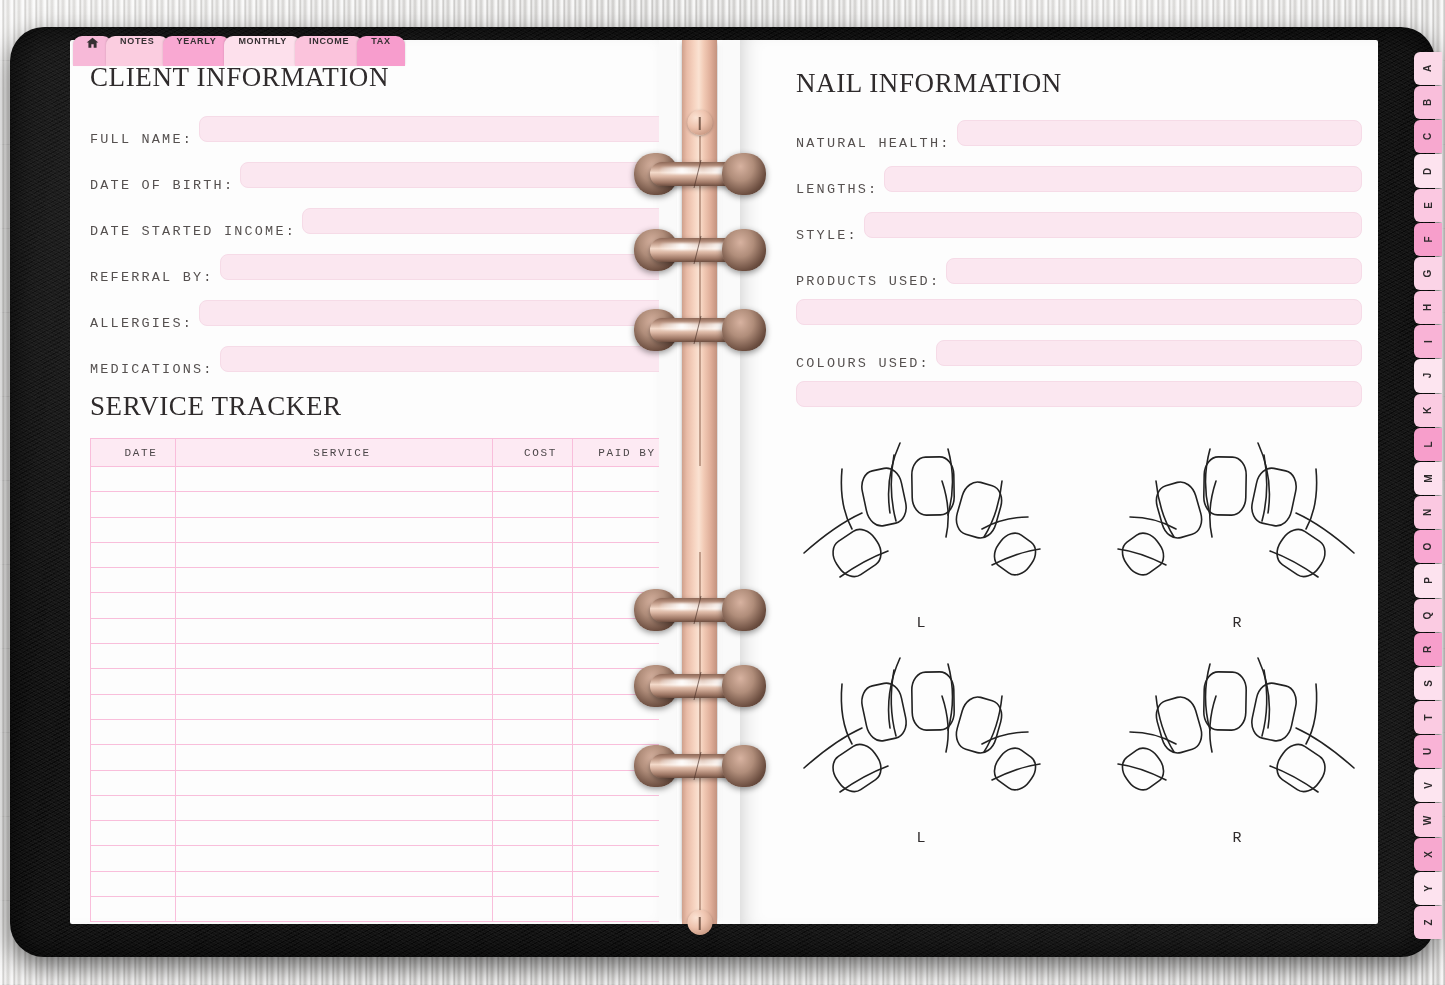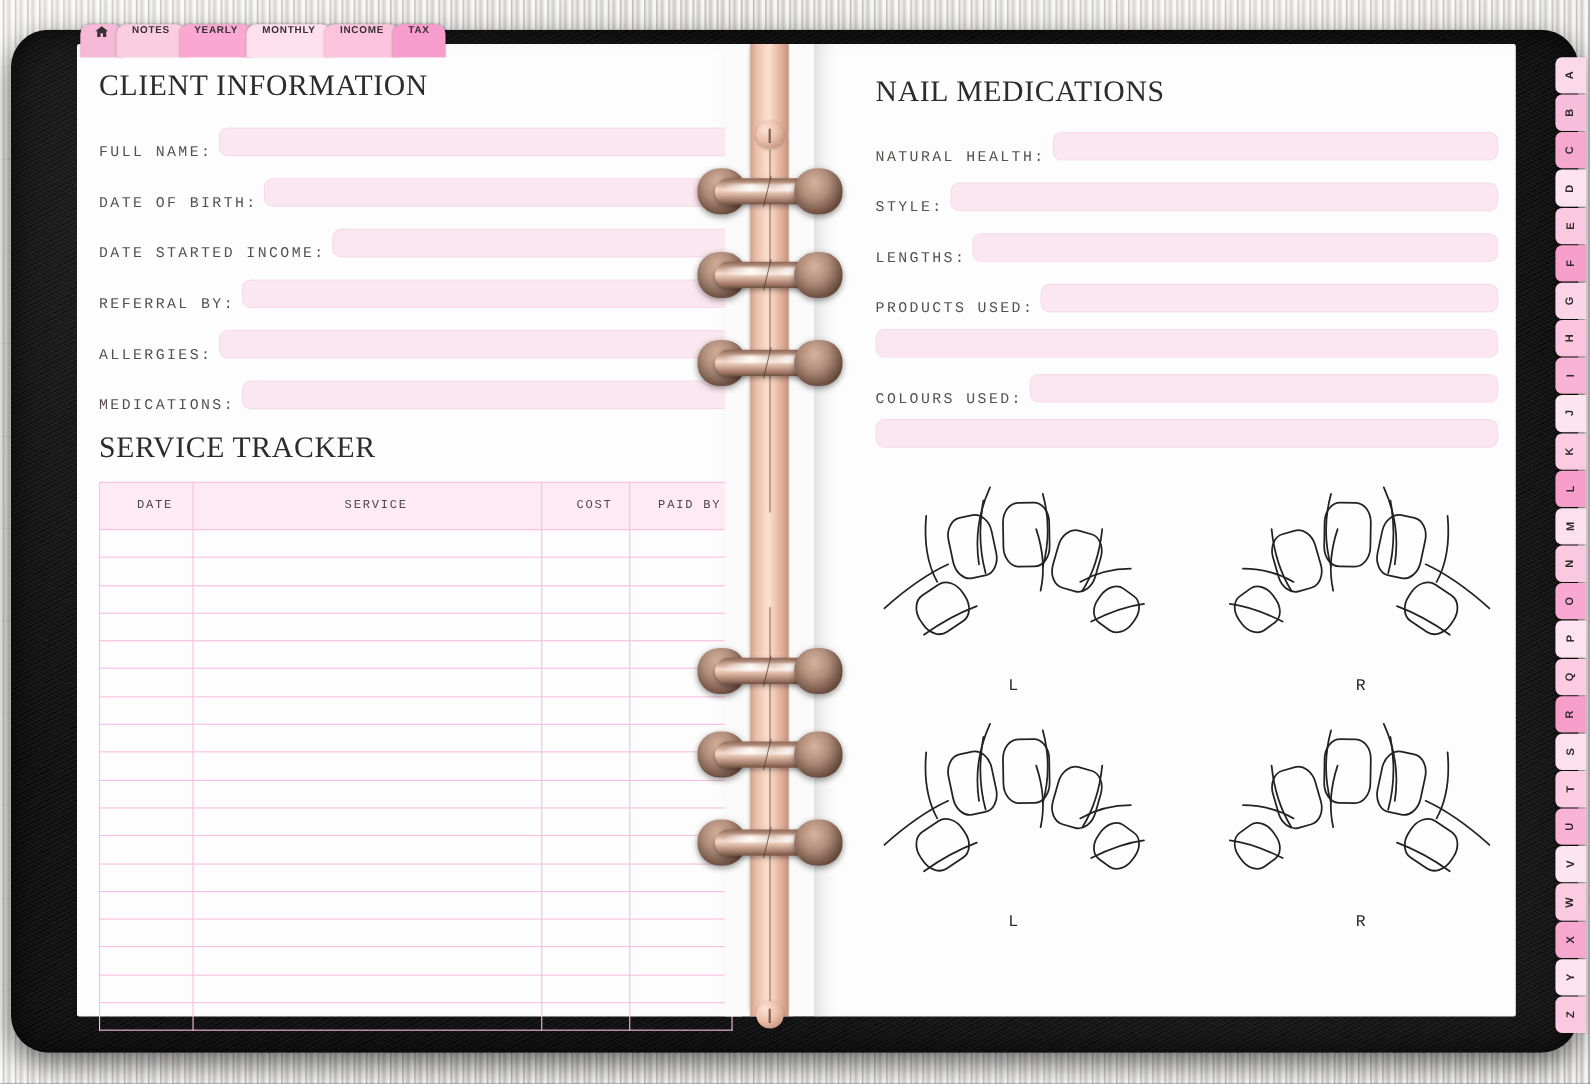--- a/index.html
+++ b/index.html
@@ -191,21 +191,21 @@
     table-layout: fixed;
   }
   table#svc th, table#svc td {
     border: 1px solid #f9bedb;
     height: 25.3px;
   }
   table#svc th {
     background: #fdeaf3;
     font-family: "Liberation Mono", monospace;
     font-size: 11px; letter-spacing: 1.6px; color: #4c4749;
-    font-weight: 400; height: 43px; padding-left: 16px;
+    font-weight: 400; height: 28px; padding-left: 16px;
   }
   .col-date { width: 85px; }
   .col-svc  { width: 317px; }
   .col-cost { width: 80px; }
   .col-paid { width: 93px; }
 
   
   #right-inner { position: absolute; left: 56px; top: 28px; width: 566px; }
   #nail-title { margin-bottom: 16px; }
   .field-box.full { margin-left: 0; }
@@ -226,21 +226,21 @@
 
   <div id="toptabs">
       <div class="ttab home" style="background: rgb(247, 185, 216);">
         <span class="home-glyph"><svg viewBox="0 0 24 24" width="15" height="14">
             <path fill="#363033" d="M12 3L2 11h3v9h5v-6h4v6h5v-9h3z"></path>
           </svg></span>
       </div>
       <div class="ttab" style="background: rgb(251, 205, 224);">
         <span>NOTES</span>
       </div>
-      <div class="ttab" style="background: rgb(249, 168, 210);">
+      <div class="ttab" style="background: rgb(249, 168, 210); margin-top: 14px;">
         <span>YEARLY</span>
       </div>
       <div class="ttab" style="background: rgb(253, 224, 236);">
         <span>MONTHLY</span>
       </div>
       <div class="ttab" style="background: rgb(251, 195, 220);">
         <span>INCOME</span>
       </div>
       <div class="ttab" style="background: rgb(247, 157, 205);">
         <span>TAX</span>
@@ -453,33 +453,33 @@
         <div class="cap l"></div>
         <div class="bar"></div>
         <div class="seam"></div>
         <div class="cap r"></div>
       </div>
     </div>
 
   <div class="page" id="page-right">
     <div id="right-inner">
 
-      <div class="sec-title" id="nail-title">NAIL MEDICATIONS</div>
+      <div class="sec-title" id="nail-title">NAIL INFORMATION</div>
 
       <div id="nail-fields">
           <div class="field-row">
             <div class="field-label">NATURAL HEALTH:</div>
             <div class="field-box"></div>
           </div>
           <div class="field-row">
+            <div class="field-label">LENGTHS:</div>
+            <div class="field-box"></div>
+          </div>
+          <div class="field-row">
             <div class="field-label">STYLE:</div>
-            <div class="field-box"></div>
-          </div>
-          <div class="field-row">
-            <div class="field-label">LENGTHS:</div>
             <div class="field-box"></div>
           </div>
           <div class="field-row">
             <div class="field-label">PRODUCTS USED:</div>
             <div class="field-box"></div>
           </div>
           <div class="field-row">
             <div class="field-box full"></div>
           </div>
           <div class="field-row">

